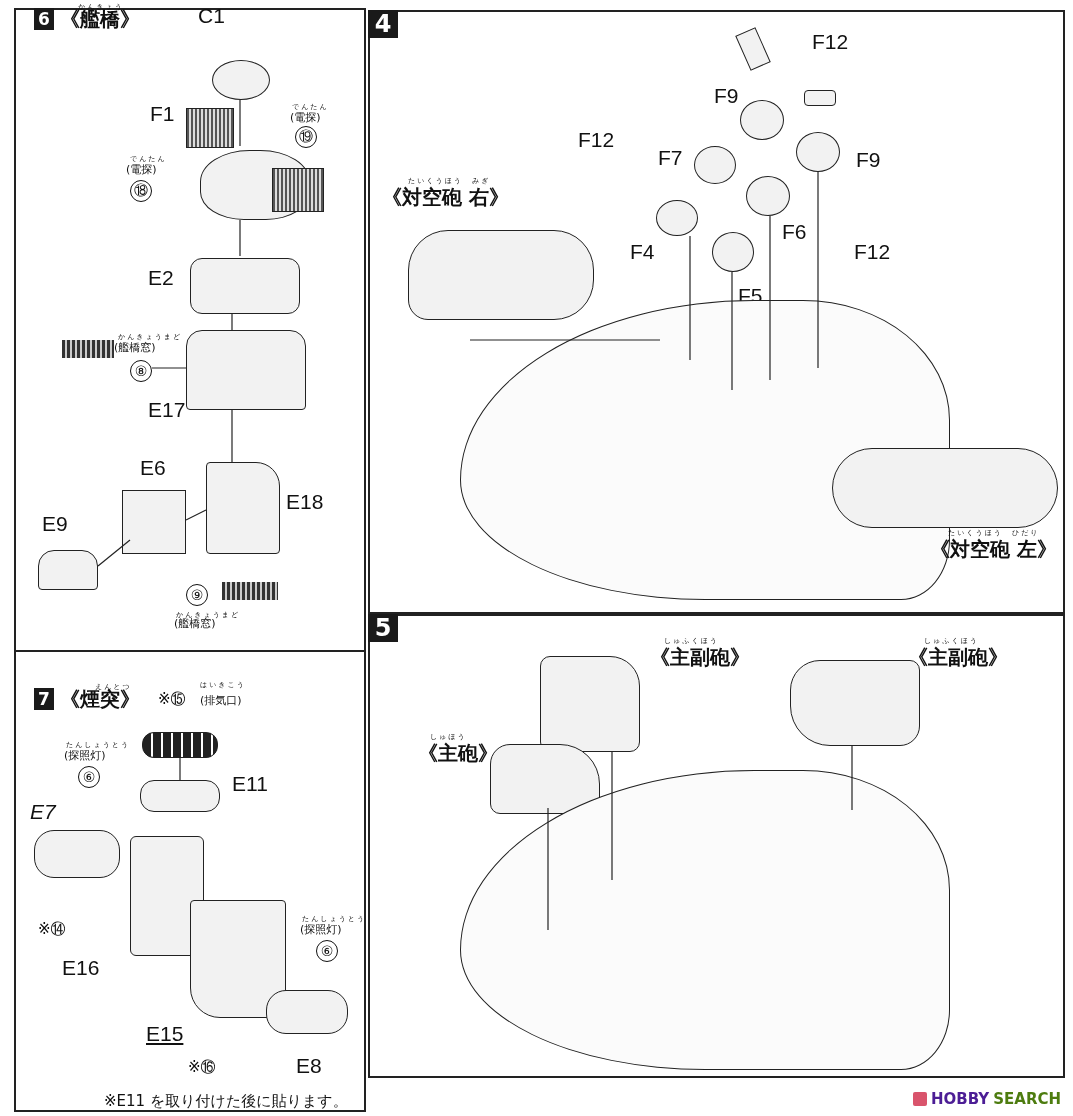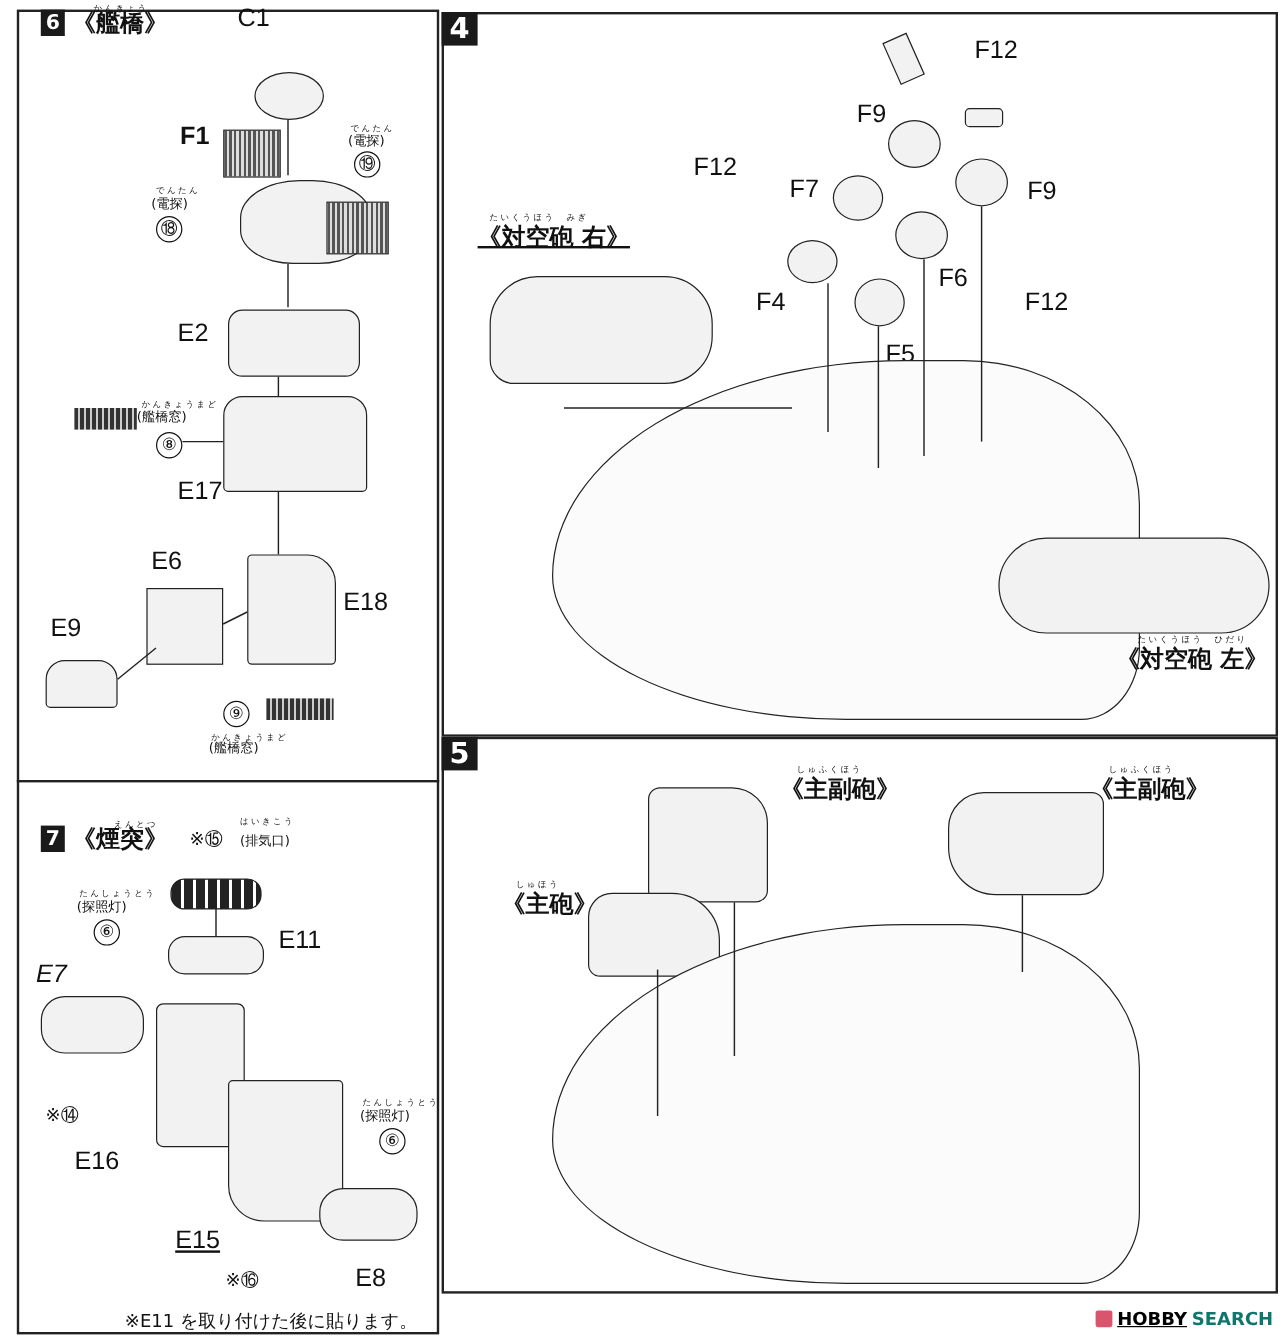--- a/index.html
+++ b/index.html
@@ -21,29 +21,29 @@
 <body>
 
 <div class="panel" style="left:14px;top:8px;width:352px;height:1104px;"></div>
 
 <div class="stepbadge" style="left:34px;top:8px;width:20px;height:22px;font-size:17px;">6</div>
 <div class="ruby" style="left:78px;top:2px;">かんきょう</div>
 <div class="title" style="left:60px;top:6px;">《艦橋》</div>
 
 <div class="lbl" style="left:198px;top:4px;">C1</div>
 <div class="part" style="left:212px;top:60px;width:58px;height:40px;border-radius:50%;"></div>
-<div class="lbl" style="left:150px;top:102px;font-weight:bold;">F1</div>
+<div class="lbl" style="left:150px;top:102px;">F1</div>
 <div class="part" style="left:200px;top:150px;width:110px;height:70px;border-radius:45% 45% 40% 40%;"></div>
 <div class="part" style="left:186px;top:108px;width:48px;height:40px;background:repeating-linear-gradient(90deg,#555 0 2px,#ddd 2px 4px);"></div>
 <div class="part" style="left:272px;top:168px;width:52px;height:44px;background:repeating-linear-gradient(90deg,#555 0 2px,#ddd 2px 4px);"></div>
 <div class="lbl" style="left:148px;top:266px;">E2</div>
 <div class="part" style="left:190px;top:258px;width:110px;height:56px;border-radius:12px;"></div>
 <div class="part" style="left:186px;top:330px;width:120px;height:80px;border-radius:16px 16px 4px 4px;"></div>
 <div class="lbl" style="left:136px;top:398px;margin-left:12px;">E17</div>
-<div class="lbl" style="left:126px;top:456px;">E6</div>
+<div class="lbl" style="left:140px;top:456px;">E6</div>
 <div class="part" style="left:122px;top:490px;width:64px;height:64px;"></div>
 <div class="part" style="left:206px;top:462px;width:74px;height:92px;border-radius:4px 24px 4px 4px;"></div>
 <div class="lbl" style="left:286px;top:490px;">E18</div>
 <div class="lbl" style="left:42px;top:512px;">E9</div>
 <div class="part" style="left:38px;top:550px;width:60px;height:40px;border-radius:16px 16px 4px 4px;"></div>
 
 <div class="ruby" style="left:292px;top:102px;">でんたん</div>
 <div class="note" style="left:290px;top:110px;">(電探)</div>
 <div class="circ" style="left:295px;top:126px;">⑲</div>
 <div class="ruby" style="left:130px;top:154px;">でんたん</div>
@@ -85,21 +85,21 @@
 <div class="part" style="left:266px;top:990px;width:82px;height:44px;border-radius:20px;"></div>
 <div class="lbl" style="left:146px;top:1022px;text-decoration:underline;">E15</div>
 <div class="lbl" style="left:296px;top:1054px;">E8</div>
 <div class="note" style="left:188px;top:1058px;font-size:15px;">※⑯</div>
 <div class="footer" style="left:76px;top:1092px;margin-left:28px;">※E11 を取り付けた後に貼ります。</div>
 
 <div class="panel" style="left:368px;top:10px;width:697px;height:604px;"></div>
 <div class="stepbadge" style="left:368px;top:10px;width:30px;height:28px;font-size:24px;">4</div>
 
 <div class="ruby" style="left:408px;top:176px;">たいくうほう　みぎ</div>
-<div class="title" style="left:398px;top:184px;text-decoration:underline;">《対空砲 右》</div>
+<div class="title" style="left:382px;top:184px;">《対空砲 右》</div>
 <div class="part" style="left:408px;top:230px;width:186px;height:90px;border-radius:40px 40px 40px 20px;"></div>
 
 <div class="lbl" style="left:812px;top:30px;">F12</div>
 <div class="part" style="left:742px;top:30px;width:22px;height:38px;transform:rotate(-24deg);"></div>
 <div class="lbl" style="left:714px;top:84px;">F9</div>
 <div class="part" style="left:740px;top:100px;width:44px;height:40px;border-radius:50%;"></div>
 <div class="part" style="left:804px;top:90px;width:32px;height:16px;border-radius:4px;"></div>
 <div class="lbl" style="left:578px;top:128px;">F12</div>
 <div class="lbl" style="left:658px;top:146px;">F7</div>
 <div class="part" style="left:694px;top:146px;width:42px;height:38px;border-radius:50%;"></div>
@@ -148,15 +148,15 @@
     <line x1="770" y1="216" x2="770" y2="380"></line>
     <line x1="818" y1="172" x2="818" y2="368"></line>
     <line x1="548" y1="808" x2="548" y2="930"></line>
     <line x1="612" y1="752" x2="612" y2="880"></line>
     <line x1="852" y1="746" x2="852" y2="810"></line>
   </g>
 </svg>
 
 <div class="logo">
   <span class="mark"></span>
-  <span style="color:#000000;text-decoration:underline;">HOBBY</span>
-  <span style="color:#0f766e;">SEARCH</span>
+  <span style="color:#4c1d95;">HOBBY</span>
+  <span style="color:#4d7c0f;">SEARCH</span>
 </div>
 
 </body></html>

